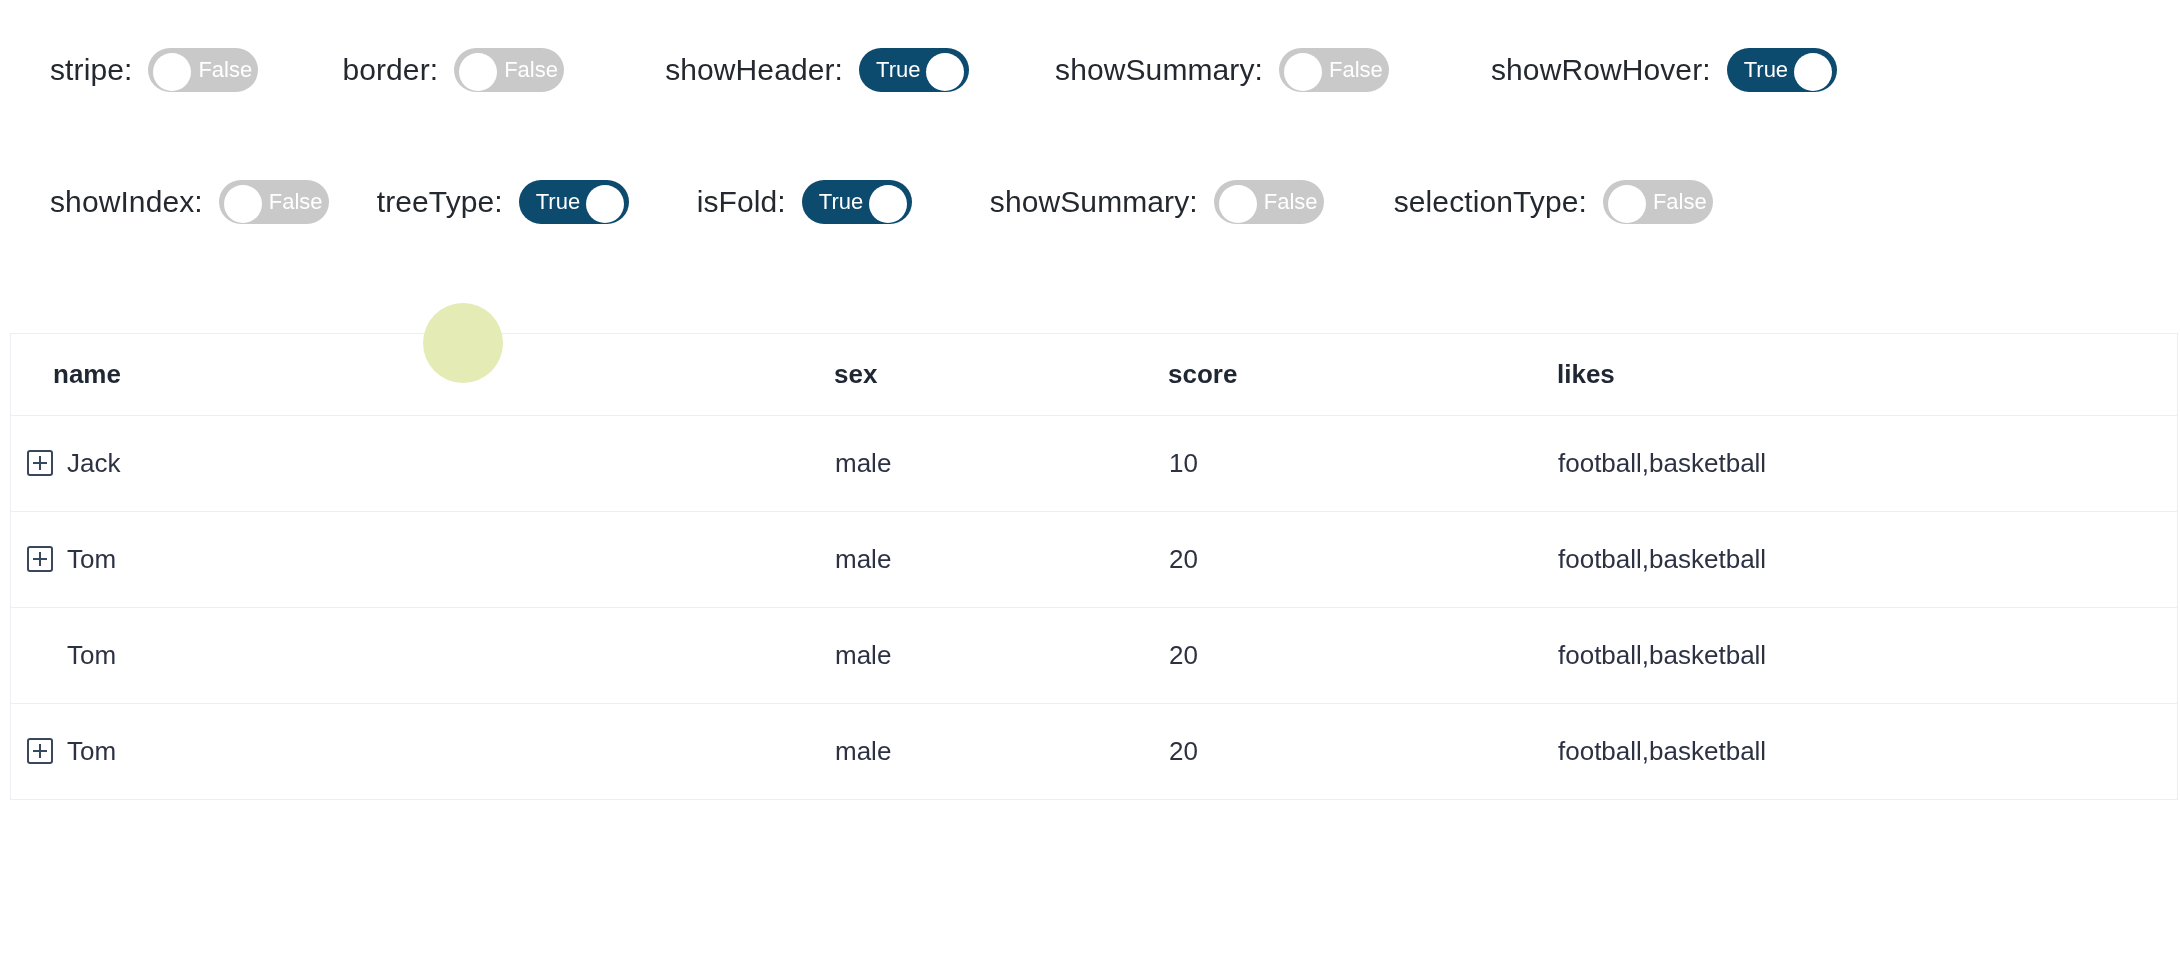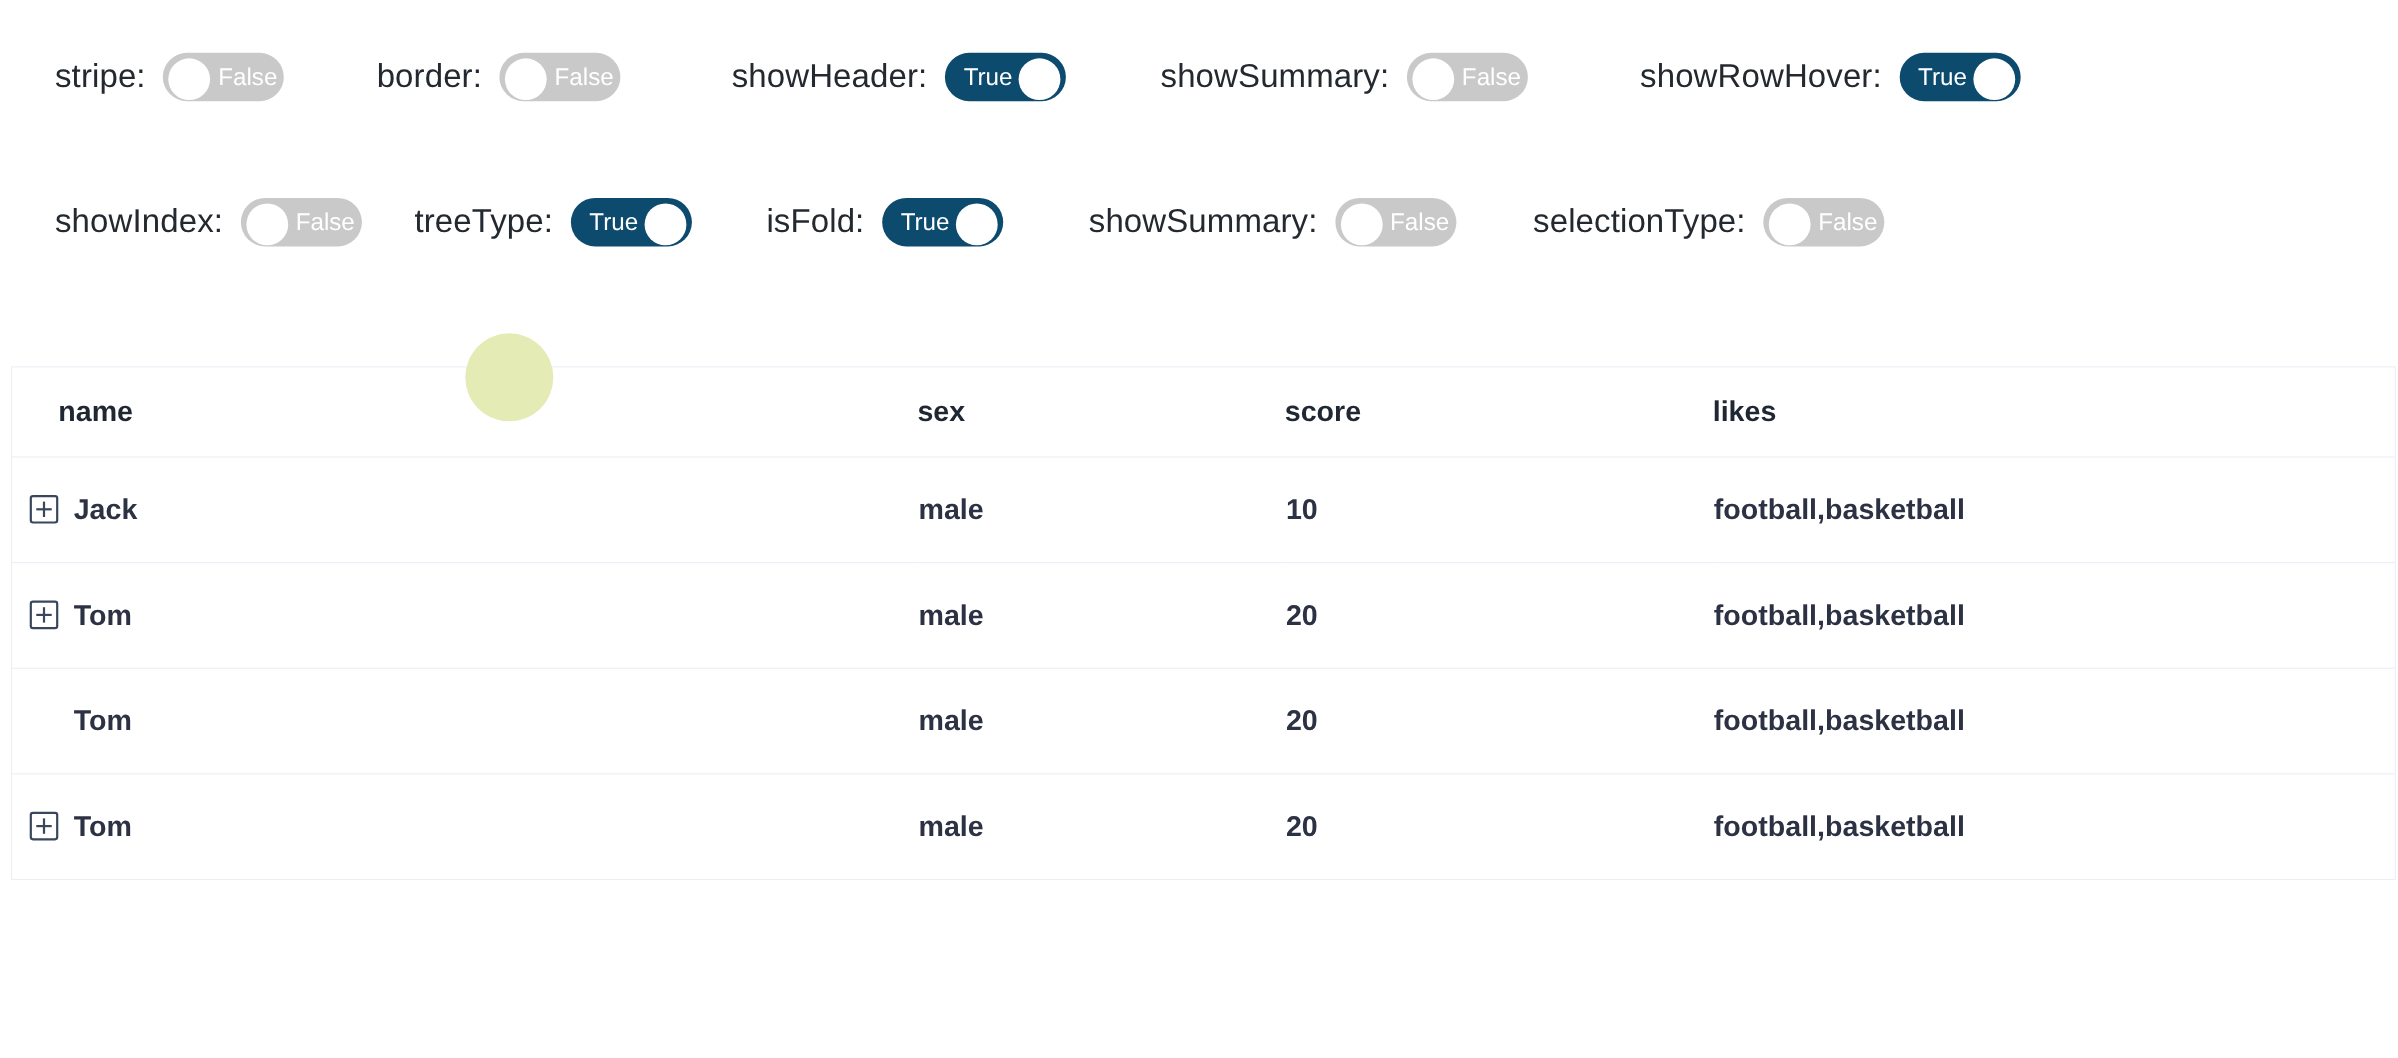--- a/index.html
+++ b/index.html
@@ -103,21 +103,21 @@
     font-size: 26px;
     font-weight: bold;
     color: #1f2733;
     height: 81px;
     padding: 0 0 0 0;
     border-bottom: 1px solid #ebeef5;
     vertical-align: middle;
   }
   .tbl td {
     font-size: 26px;
-    font-weight: bold;
+    font-weight: normal;
     color: #2c3243;
     height: 96px;
     border-bottom: 1px solid #ebeef5;
     vertical-align: middle;
   }
   .tbl tr:last-child td { border-bottom: none; }
 
   .col-name  { width: 823px; padding-left: 40px; }
   .col-sex   { width: 334px; }
   .col-score { width: 389px; }

